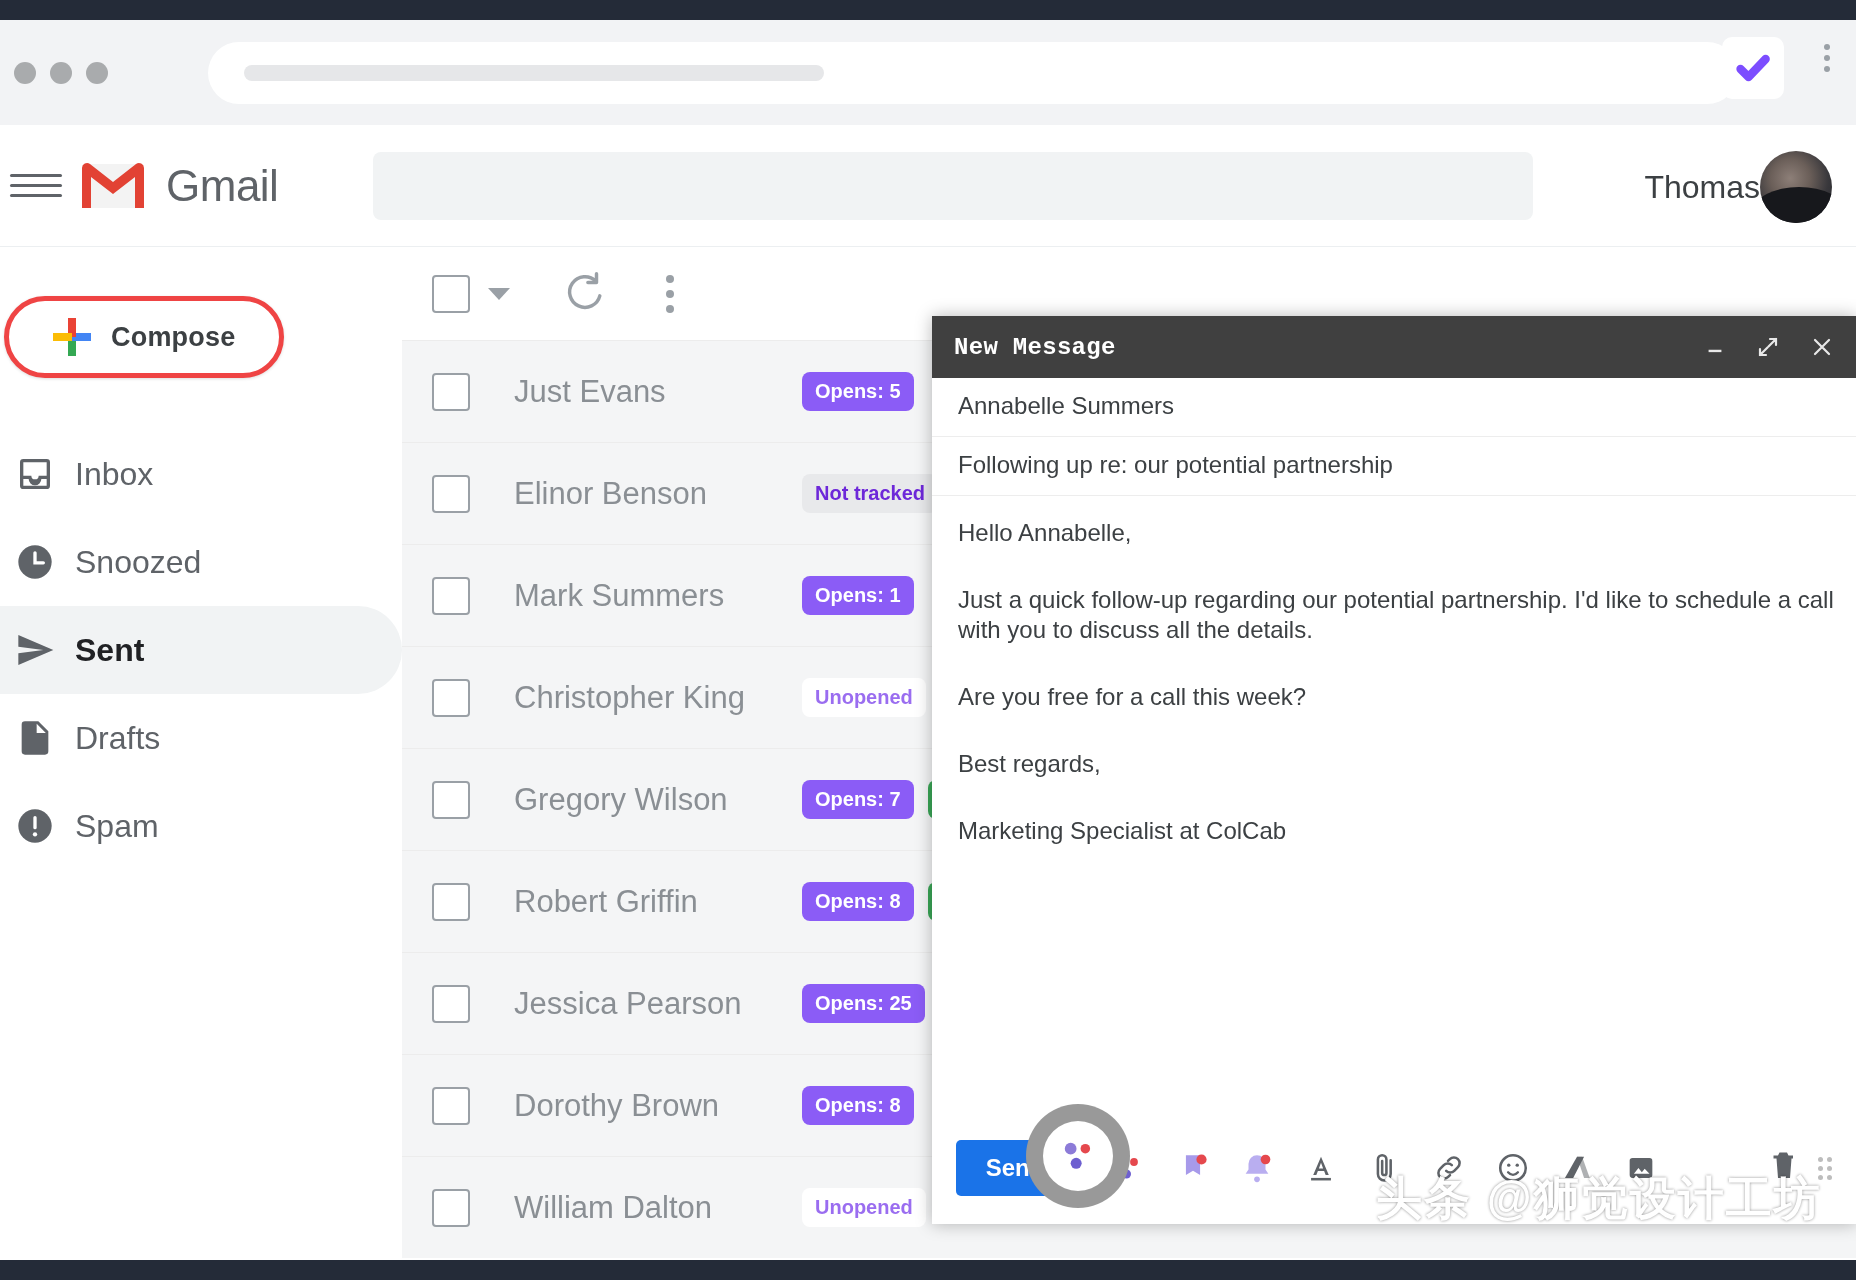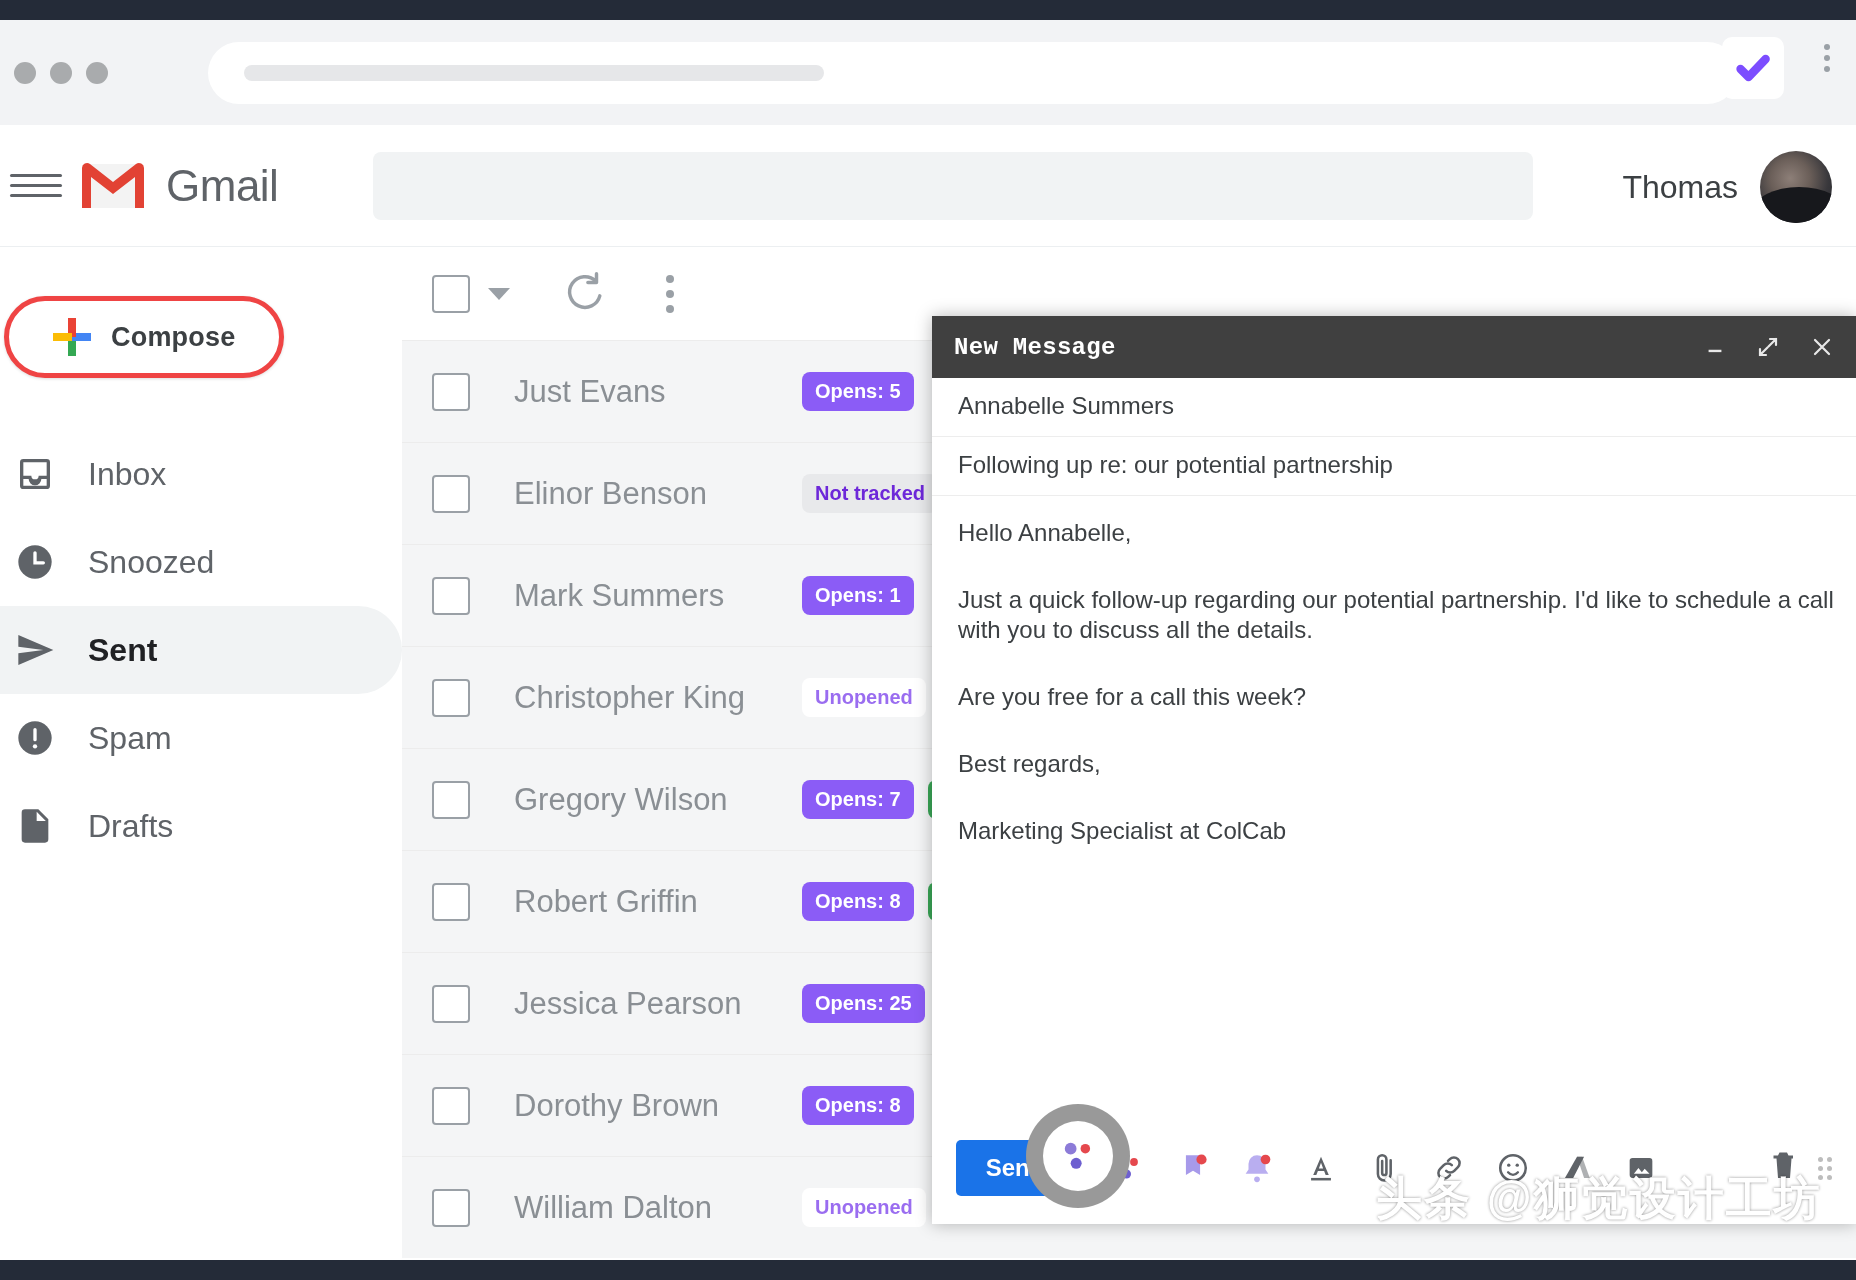--- a/index.html
+++ b/index.html
@@ -51,21 +51,21 @@
   .hamburger i { display:block; height:3px; background:#5f6368; border-radius:2px; }
   .gm-logo { display:flex; align-items:center; margin-left:18px; }
   .gm-logo svg { display:block; }
   .gm-wordmark {
     margin-left:20px; font-size:44px; color:#5f6368; letter-spacing:-0.5px;
   }
   .gm-search {
     margin-left:95px; width:1160px; height:68px; background:#f1f3f4; border-radius:8px;
   }
   .gm-user {
-    position:absolute; right:24px; top:26px; display:flex; align-items:center; gap:22px;
+    position:absolute; right:24px; top:26px; display:flex; align-items:center; 
   }
   .gm-user-name { font-size:32px; color:#3c4043; }
   .avatar {
     width:72px; height:72px; border-radius:50%;
     background: radial-gradient(circle at 42% 38%, #8d7f78 0%, #6b5f59 32%, #39383c 62%, #1d1e22 100%);
     position:relative; overflow:hidden;
   }
   .avatar::after{
     content:""; position:absolute; left:-6px; bottom:-10px; width:90px; height:46px;
     background:#17181c; border-radius:50% 50% 0 0;
@@ -86,21 +86,21 @@
   .plus-icon .h { position:absolute; left:0; top:15px; width:38px; height:8px; background:#4285f4; }
   .plus-icon .h2{ position:absolute; left:0; top:15px; width:19px; height:8px; background:#fbbc05; }
 
   .nav { margin-top:52px; }
   .nav-item {
     display:flex; align-items:center; height:88px; padding-left:8px;
     border-radius:0 44px 44px 0; cursor:pointer;
   }
   .nav-item.active { background:#f1f3f4; }
   .nav-icon { width:54px; display:flex; justify-content:center; color:#5f6368; }
-  .nav-label { margin-left:26px; font-size:32px; color:#5f6368; }
+  .nav-label { margin-left:13px; font-size:32px; color:#5f6368; }
   .nav-item.active .nav-label { color:#202124; font-weight:bold; }
 
   
   .maillist { position:absolute; left:402px; top:248px; width:1454px; height:1032px; background:#fff; }
   .list-toolbar { height:92px; display:flex; align-items:center; padding-left:30px; gap:0; }
   .cbx { width:38px; height:38px; border:2px solid #9aa0a6; border-radius:4px; background:#fff; }
   .caret-down {
     margin-left:18px; width:0; height:0;
     border-left:11px solid transparent; border-right:11px solid transparent; border-top:12px solid #9aa0a6;
   }
@@ -265,35 +265,35 @@
           <svg width="40" height="40" viewBox="0 0 24 24">
               <path fill="currentColor" d="M2 21l21-9L2 3v7l15 2-15 2v7z"></path>
             </svg>
         </span>
         <span class="nav-label">Sent</span>
       </div>
 
       <div class="nav-item">
         <span class="nav-icon">
           <svg width="40" height="40" viewBox="0 0 24 24">
+              <path fill="currentColor" d="M14 2H6a2 2 0 0 0-2 2v16a2 2 0 0 0 2 2h12a2 2 0 0 0 2-2V8l-6-6zm-1 7V3.5L18.5 9H13z"></path>
+            </svg>
+        </span>
+        <span class="nav-label">Drafts</span>
+      </div>
+
+      <div class="nav-item">
+        <span class="nav-icon">
+          <svg width="40" height="40" viewBox="0 0 24 24">
               <circle cx="12" cy="12" r="10" fill="currentColor"></circle>
               <rect x="11" y="6" width="2" height="8" fill="#fff" rx="1"></rect>
               <circle cx="12" cy="17" r="1.3" fill="#fff"></circle>
             </svg>
         </span>
         <span class="nav-label">Spam</span>
-      </div>
-
-      <div class="nav-item">
-        <span class="nav-icon">
-          <svg width="40" height="40" viewBox="0 0 24 24">
-              <path fill="currentColor" d="M14 2H6a2 2 0 0 0-2 2v16a2 2 0 0 0 2 2h12a2 2 0 0 0 2-2V8l-6-6zm-1 7V3.5L18.5 9H13z"></path>
-            </svg>
-        </span>
-        <span class="nav-label">Drafts</span>
       </div>
 
     </div>
   </div>
 
   <div class="maillist">
     <div class="list-toolbar">
       <span class="cbx"></span>
       <span class="caret-down"></span>
       <span class="refresh">

